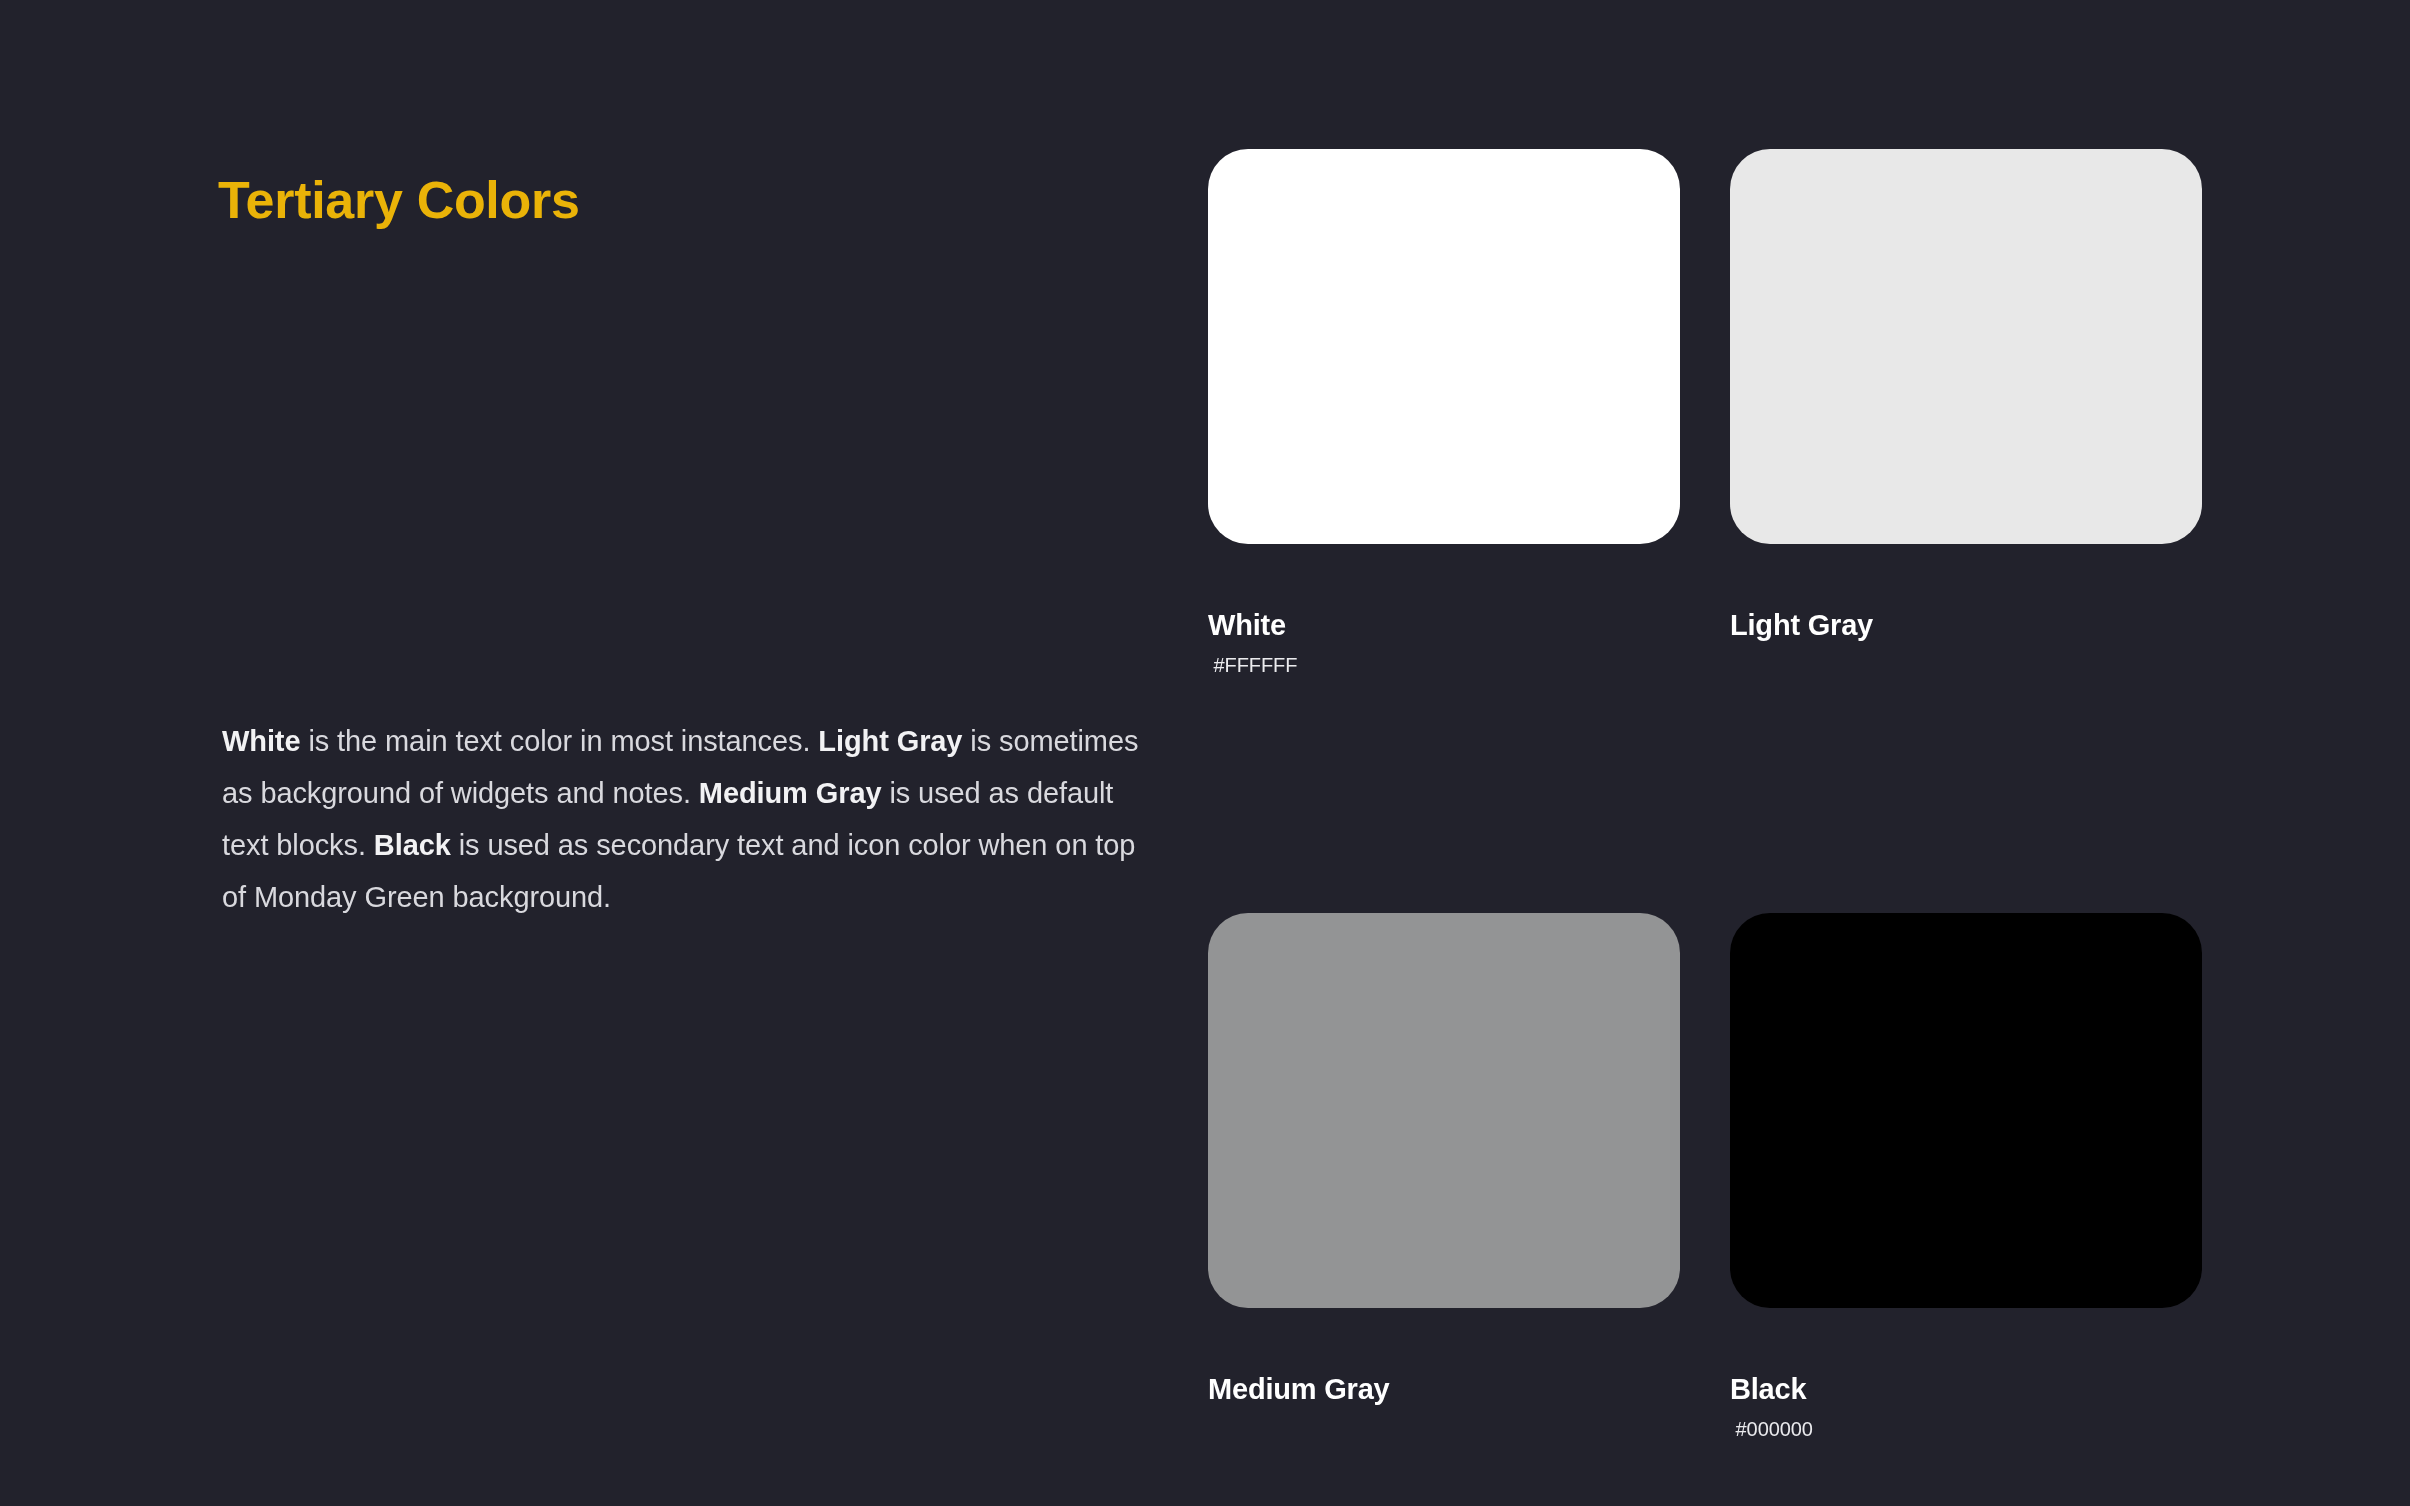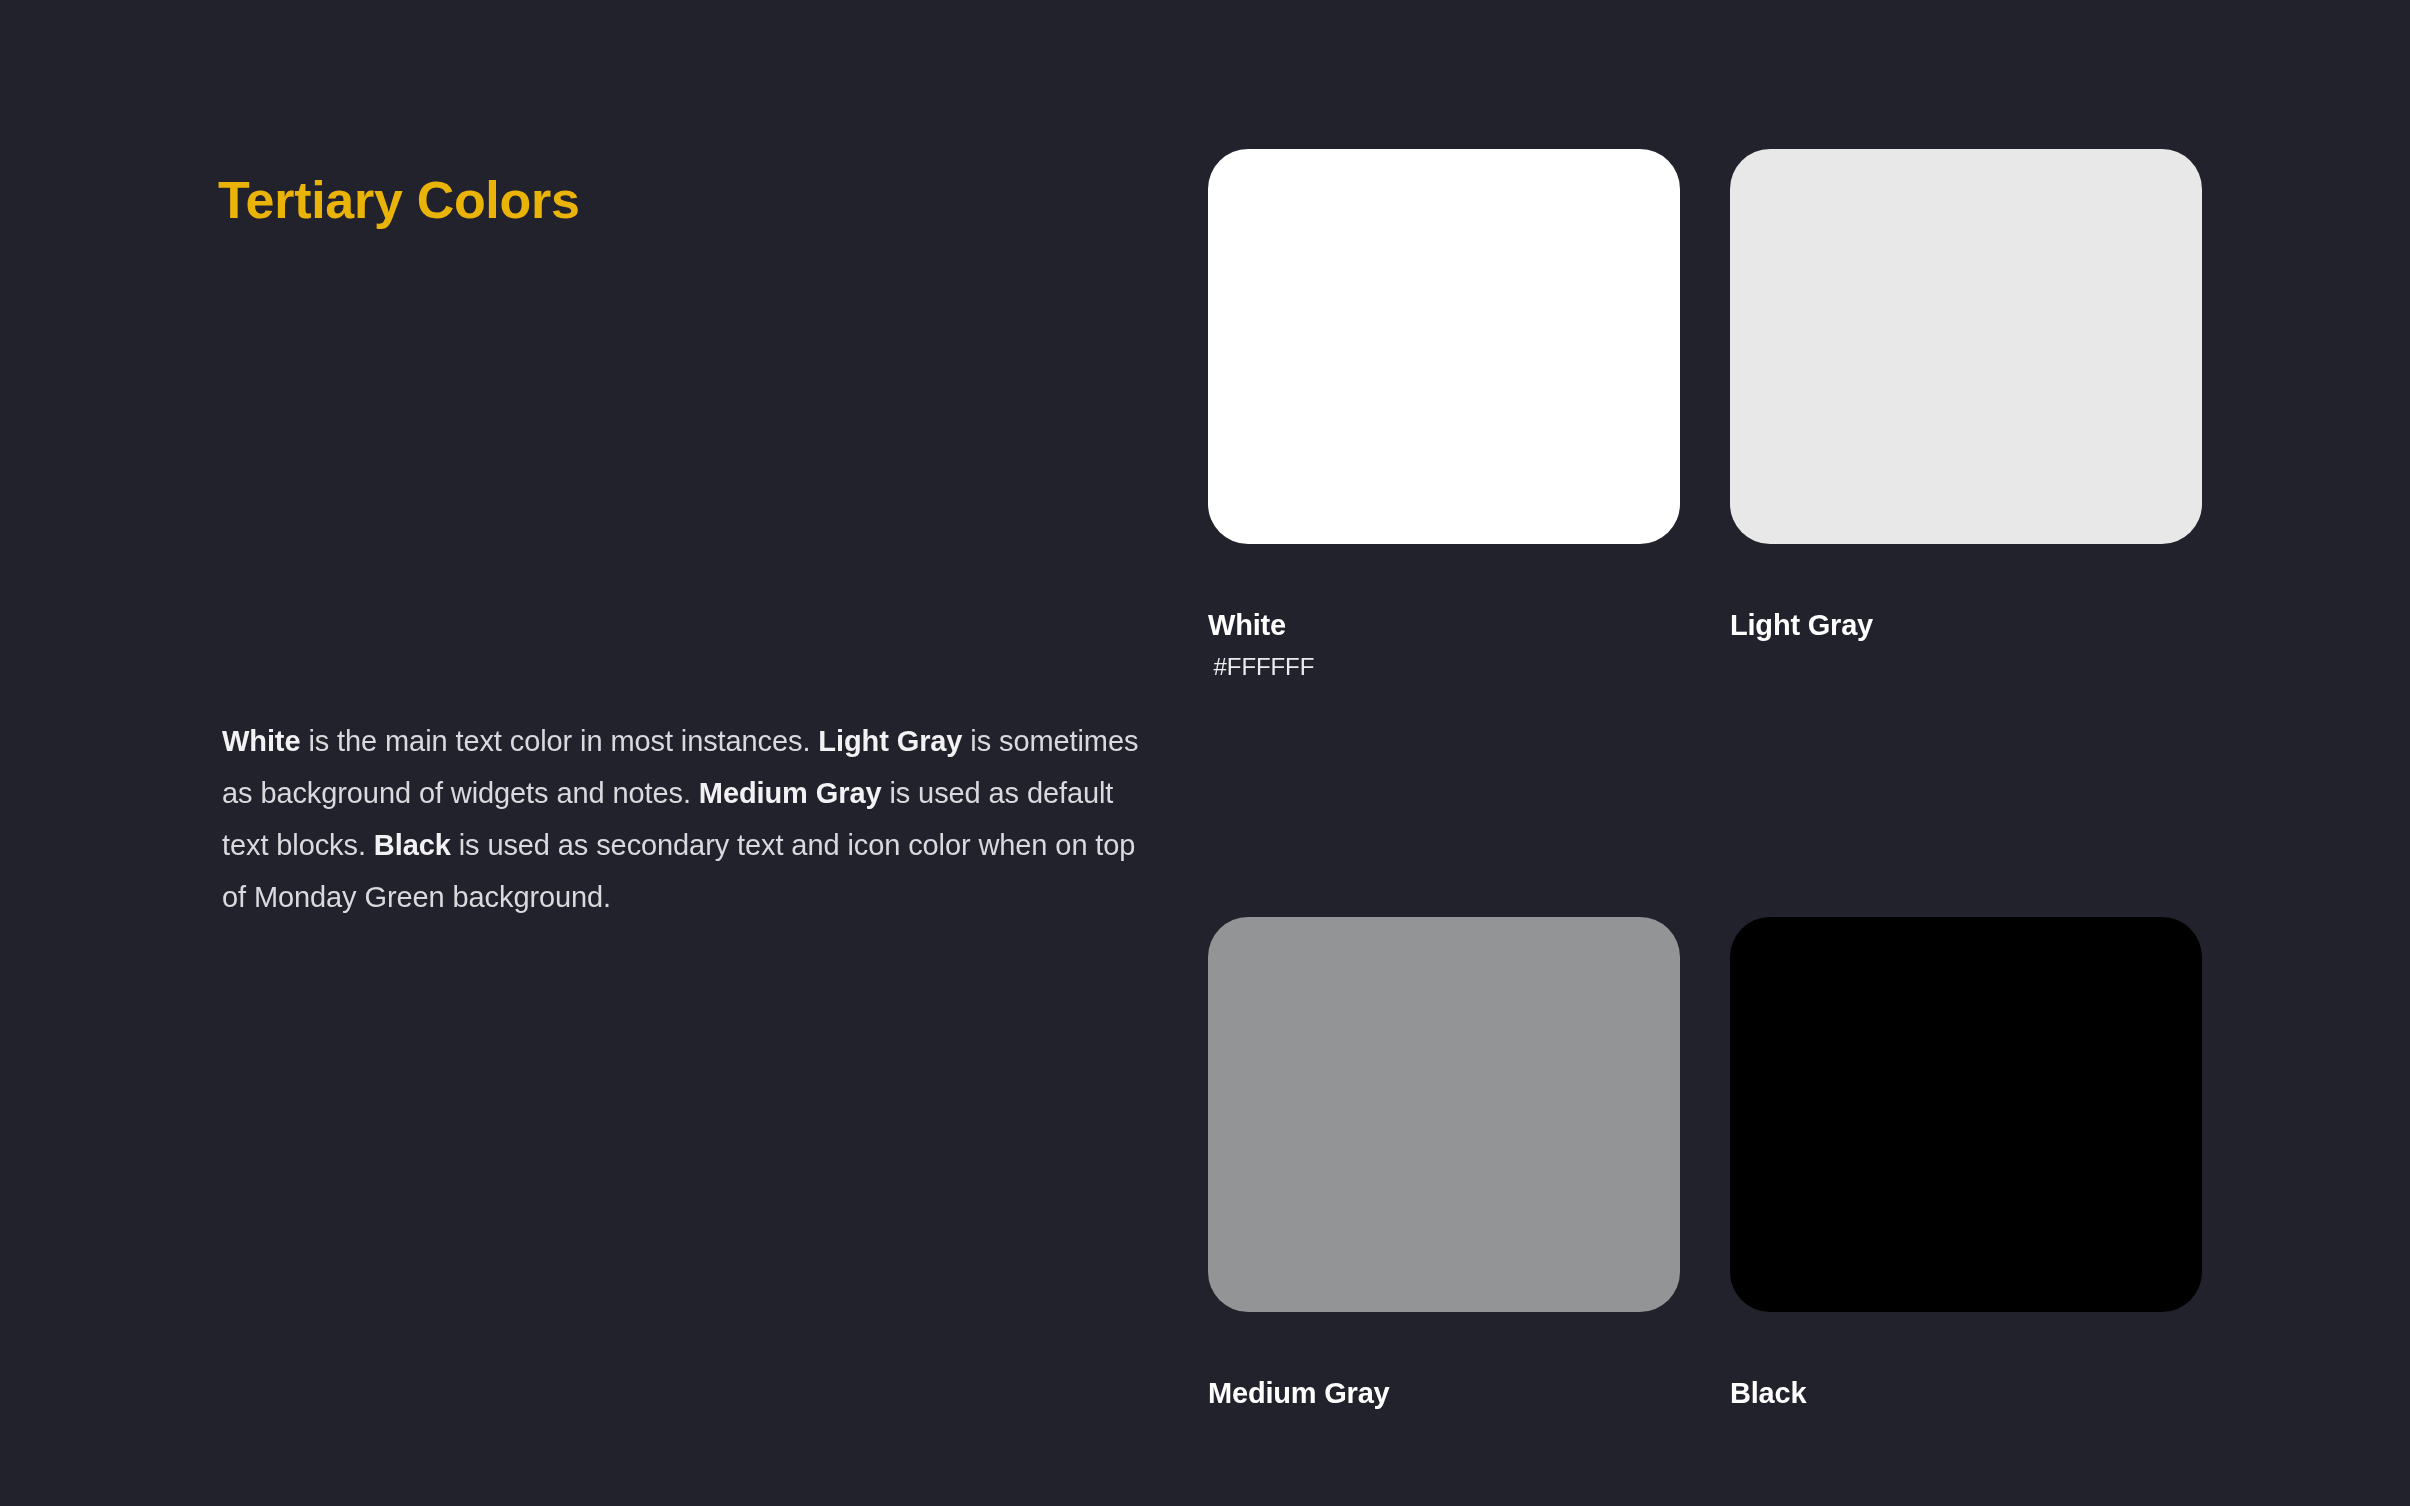--- a/index.html
+++ b/index.html
@@ -87,21 +87,21 @@
     font-size: 29px;
     font-weight: bold;
     color: #ffffff;
     letter-spacing: -0.2px;
     line-height: 1.1;
     white-space: nowrap;
   }
 
   .swatch-value {
     margin-top: 12.2px;
-    font-size: 24px;
+    font-size: 20px;
     font-weight: normal;
     color: #ebebee;
     letter-spacing: -0.1px;
     line-height: 1.1;
     white-space: nowrap;
   }
   .swatch-value.indented {
     padding-left: 5.6px;
   }
 </style>
@@ -126,17 +126,18 @@
         <div class="swatch-chip" style="background: rgb(232, 232, 232);"></div>
         <div class="swatch-name">Light Gray</div>
       </div>
       <div class="swatch-cell">
         <div class="swatch-chip" style="background: rgb(147, 148, 149);"></div>
         <div class="swatch-name">Medium Gray</div>
       </div>
       <div class="swatch-cell">
         <div class="swatch-chip" style="background: rgb(0, 0, 0);"></div>
         <div class="swatch-name">Black</div>
+        <div class="swatch-value indented">#000000</div>
       </div>
     </div>
 
 </div>
 
 
 </body></html>

